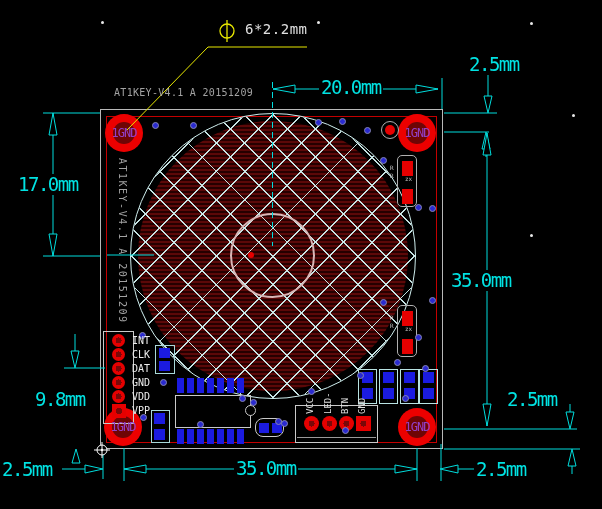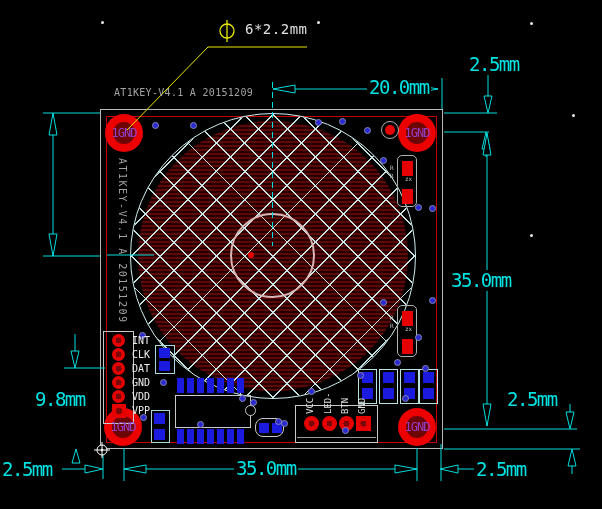--- a/index.html
+++ b/index.html
@@ -210,22 +210,23 @@
       <line x1="227" y1="20" x2="227" y2="42"></line>
     </g>
     <g stroke="#ffffff" stroke-width="1">
       <circle cx="102" cy="450" r="5" fill="#000"></circle>
       <line x1="94" y1="450" x2="110" y2="450"></line>
       <line x1="102" y1="442" x2="102" y2="458"></line>
       <circle cx="102" cy="450" r="1.2" fill="#fff" stroke="none"></circle>
     </g>
   </svg>
 
-  <div class="dim" style="left:319px;top:77px;margin-left:48px;">20.0mm</div>
+  <div class="dim" style="left:319px;top:77px;">20.0mm</div>
   <div class="dim" style="left:467px;top:54px;">2.5mm</div>
+  <div class="dim" style="left:16px;top:174px;">17.0mm</div>
   <div class="dim" style="left:449px;top:270px;">35.0mm</div>
   <div class="dim" style="left:505px;top:389px;">2.5mm</div>
   <div class="dim" style="left:33px;top:389px;">9.8mm</div>
   <div class="dim" style="left:0px;top:459px;">2.5mm</div>
   <div class="dim" style="left:234px;top:458px;">35.0mm</div>
   <div class="dim" style="left:474px;top:459px;">2.5mm</div>
 
   <div class="abs" style="left:245px;top:22px;font:14px/1.1 'DejaVu Sans Mono',monospace;color:#e0e0e0;letter-spacing:.5px;">6*2.2mm</div>
   <div class="abs" style="left:114px;top:87px;font:10px/1.1 'DejaVu Sans Mono',monospace;color:#a2a2a2;letter-spacing:.3px;white-space:nowrap;">AT1KEY-V4.1 A 20151209</div>
   <div class="abs" style="left:128px;top:158px;font:10px/1.1 'DejaVu Sans Mono',monospace;color:#a2a2a2;letter-spacing:1.5px;

